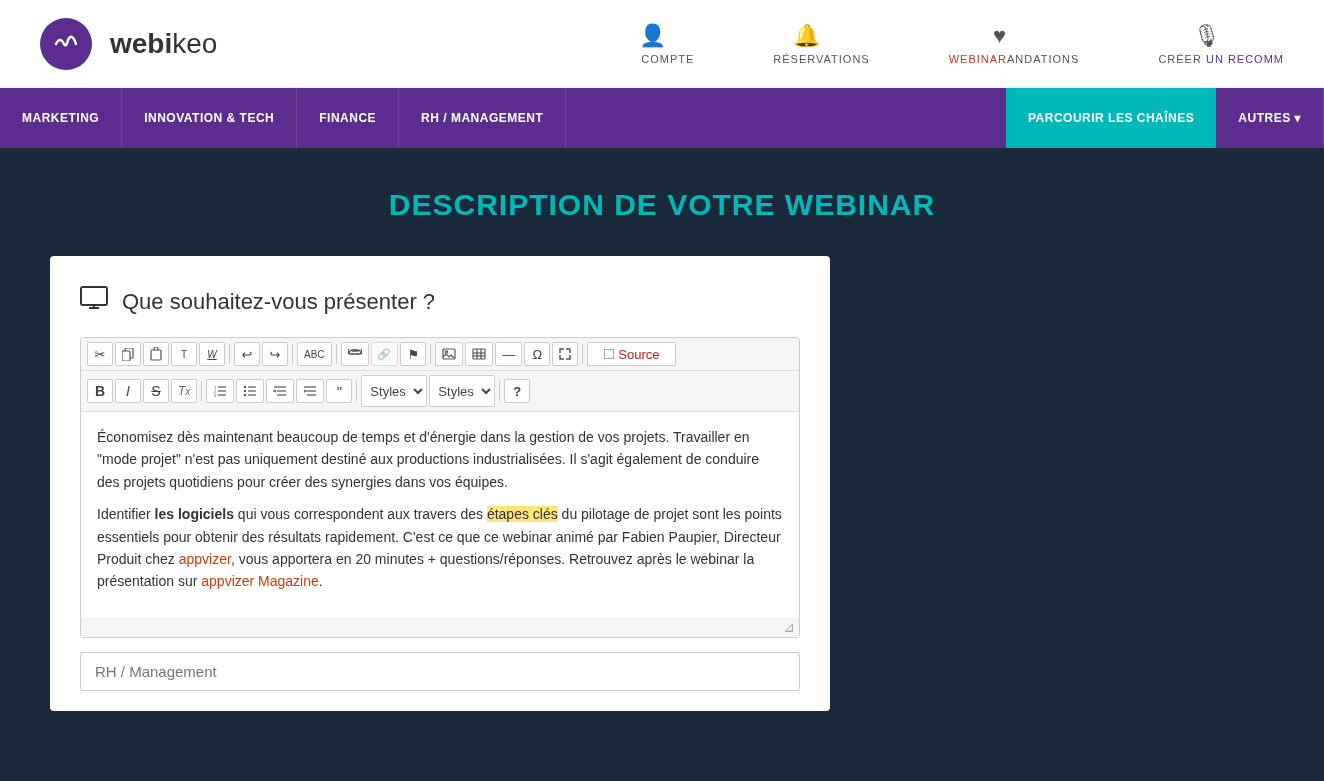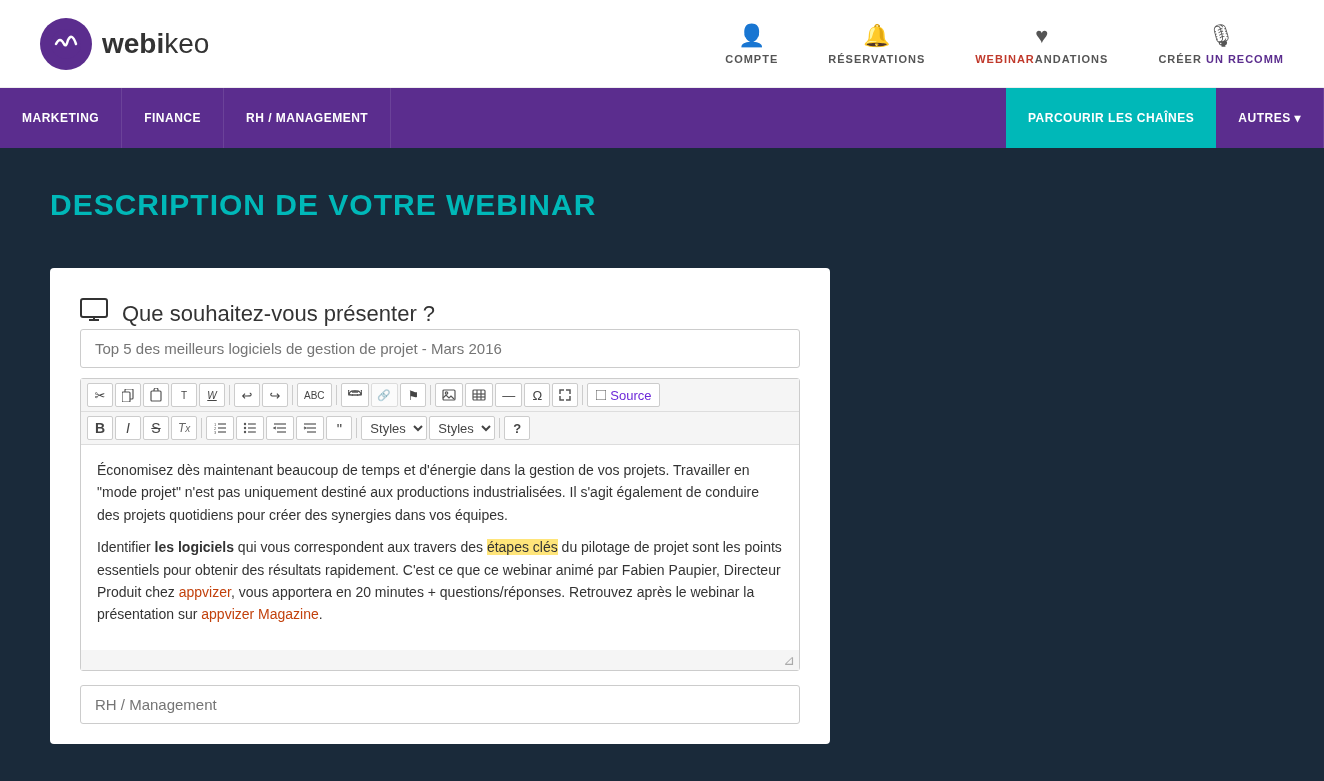--- a/index.html
+++ b/index.html
@@ -10,21 +10,21 @@
       background: #fff;
       display: flex;
       align-items: center;
       padding: 0 40px;
       height: 88px;
       border-bottom: 1px solid #eee;
     }
     .logo-area {
       display: flex;
       align-items: center;
-      gap: 10px;
+      gap: 18px;
       flex: 1;
     }
     .logo-icon {
       width: 52px;
       height: 52px;
       background: #5b2d8e;
       border-radius: 50%;
       display: flex;
       align-items: center;
       justify-content: center;
@@ -52,21 +52,22 @@
       color: #555;
     }
     .nav-icon-item .icon-sym {
       font-size: 22px;
       color: #555;
     }
     .nav-icon-item .nav-label {
       font-size: 11px;
       letter-spacing: 1px;
       color: #555;
-      font-weight: 700;
+      font-weight: 400;
+      margin-left: 29px;
     }
     .nav-icon-item .nav-label span { color: #5b2d8e; }
     .recommandations-label span { color: #c0392b; }
 
     
     .navbar {
       background: #5b2d8e;
       display: flex;
       align-items: stretch;
       height: 60px;
@@ -92,38 +93,40 @@
     .page-bg {
       background: #1a2a3a;
       min-height: 600px;
       padding: 40px 50px;
     }
     .page-title {
       color: #fff;
       font-size: 30px;
       font-weight: 700;
       letter-spacing: 1px;
-      margin-bottom: 46px;
+      margin-bottom: 34px;
+      text-align: center;
     }
     .page-title span { color: #00b8b8; font-weight: 700; }
 
     
     .form-card {
       background: #fff;
       border-radius: 4px;
       padding: 30px 30px 20px 30px;
       max-width: 780px;
     }
     .section-heading {
       display: flex;
       align-items: center;
       gap: 14px;
       font-size: 22px;
       font-weight: 400;
       color: #333;
+      margin-bottom: 20px;
     }
     .monitor-icon {
       font-size: 26px;
       color: #333;
     }
 
     
     .text-input {
       width: 100%;
       border: 1px solid #ccc;
@@ -171,34 +174,34 @@
       height: 20px;
       background: #ccc;
       margin: 0 2px;
     }
     .tb-select {
       border: 1px solid #ccc;
       border-radius: 2px;
       background: #fff;
       font-size: 13px;
       padding: 1px 4px;
-      height: 24px;
+      height: 32px;
       cursor: pointer;
       color: #444;
     }
 
     
     .source-btn {
       background: #fff;
       border: 1px solid #ccc;
       border-radius: 2px;
-      padding: 2px 8px;
+      padding: 2px 16px;
       font-size: 13px;
       cursor: pointer;
-      color: #6d28d9;
+      color: #b91c1c;
       height: 24px;
       display: flex;
       align-items: center;
       gap: 4px;
     }
 
     
     .editor-content {
       padding: 14px 16px;
       font-size: 14px;
@@ -272,20 +275,21 @@
       <span class="icon-sym">🎙</span>
       <span class="nav-label">
         CRÉER <span>UN RECOMM</span>
       </span>
     </div>
   </nav>
 </header>
 
 <nav class="navbar">
   <div class="navbar-item">MARKETING</div>
+  <div class="navbar-item">INNOVATION &amp; TECH</div>
   <div class="navbar-item">FINANCE</div>
   <div class="navbar-item">RH / MANAGEMENT</div>
   <div class="navbar-item active-parcourir">PARCOURIR LES CHAÎNES</div>
   <div class="navbar-item">AUTRES ▾</div>
 </nav>
 
 <div class="page-bg">
   <h1 class="page-title">
     <span>DESCRIPTION DE VOTRE </span><span style="color:#00b8b8;">WEBINAR</span>
   </h1>
@@ -297,21 +301,20 @@
         <svg width="28" height="24" viewBox="0 0 28 24" fill="none" stroke="#333" stroke-width="2">
           <rect x="1" y="1" width="26" height="18" rx="2"></rect>
           <line x1="9" y1="22" x2="19" y2="22"></line>
           <line x1="14" y1="19" x2="14" y2="22"></line>
         </svg>
       </span>
       <span>Que souhaitez-vous présenter ?</span>
     </div>
 
     
-    <input class="text-input" type="text" placeholder="Top 5 des meilleurs logiciels de gestion de projet - Mars 2016" style="">
 
     
     <div class="editor-wrapper">
 
       <div class="toolbar-row">
         <button class="tb-btn" title="Cut">✂</button>
         <button class="tb-btn" title="Copy">
           <svg width="12" height="13" viewBox="0 0 12 13" fill="#555">
               <rect x="3" y="0" width="8" height="10" rx="1" stroke="#555" stroke-width="1.2" fill="none"></rect>
               <rect x="0" y="3" width="8" height="10" rx="1" stroke="#555" stroke-width="1.2" fill="white"></rect>

